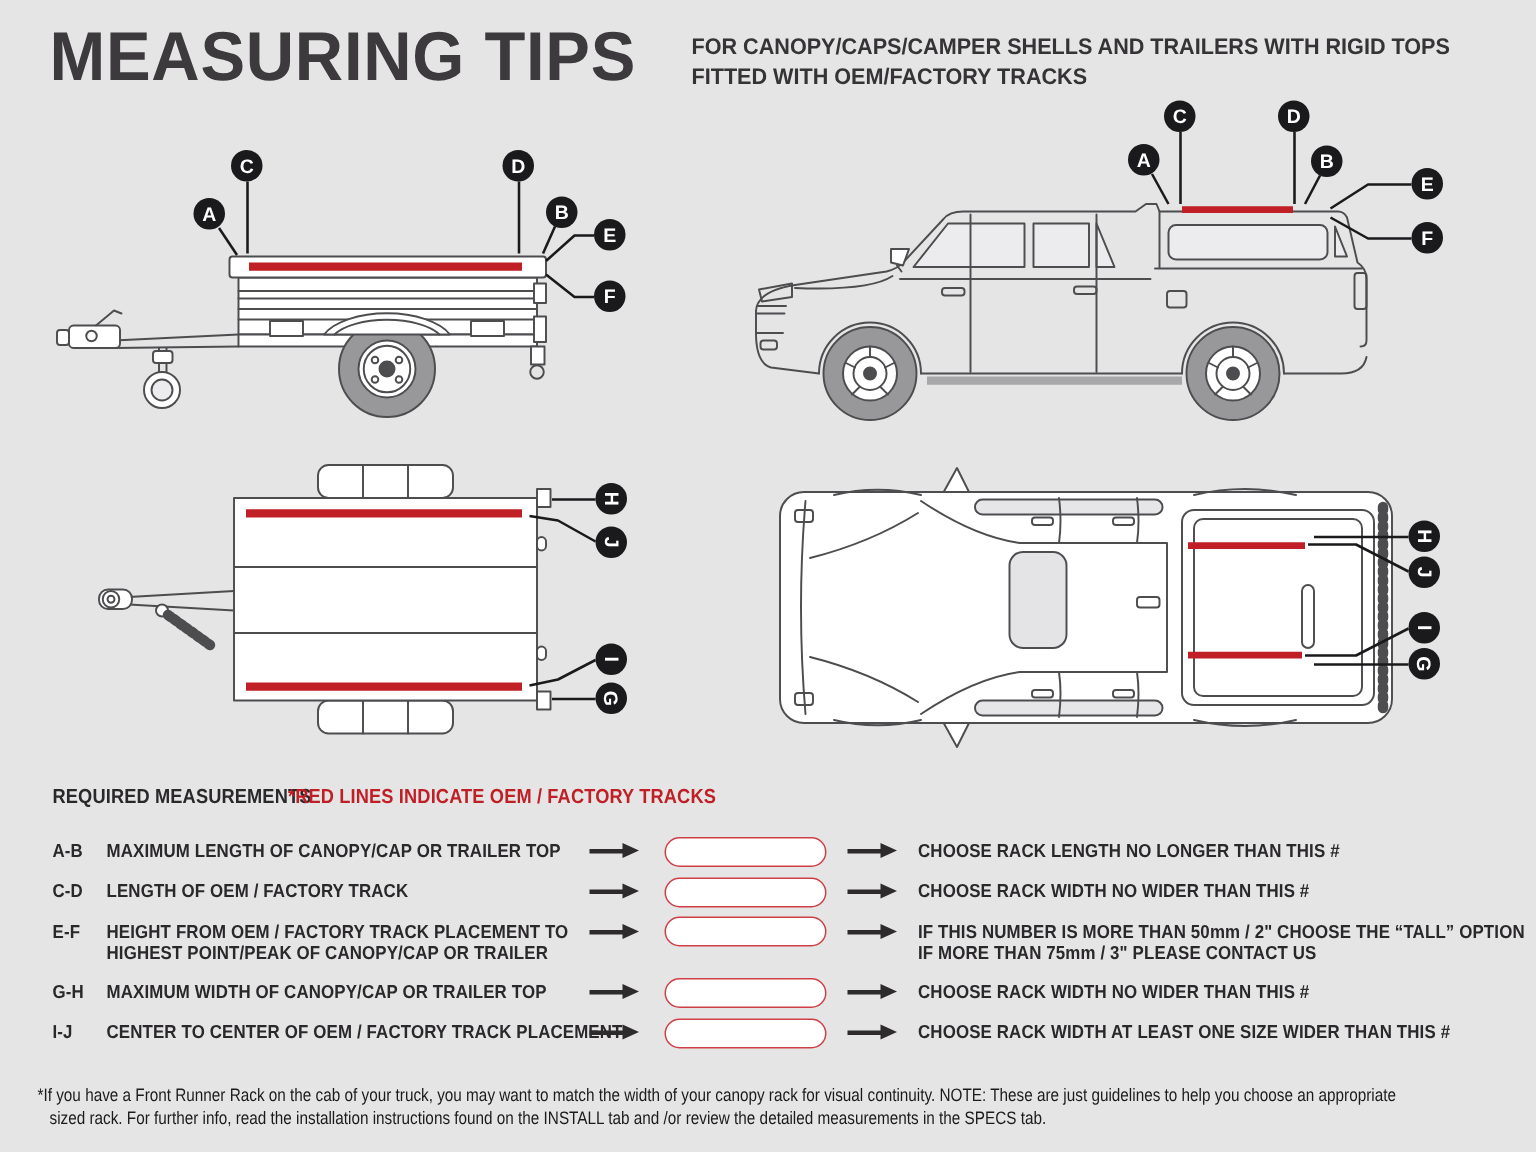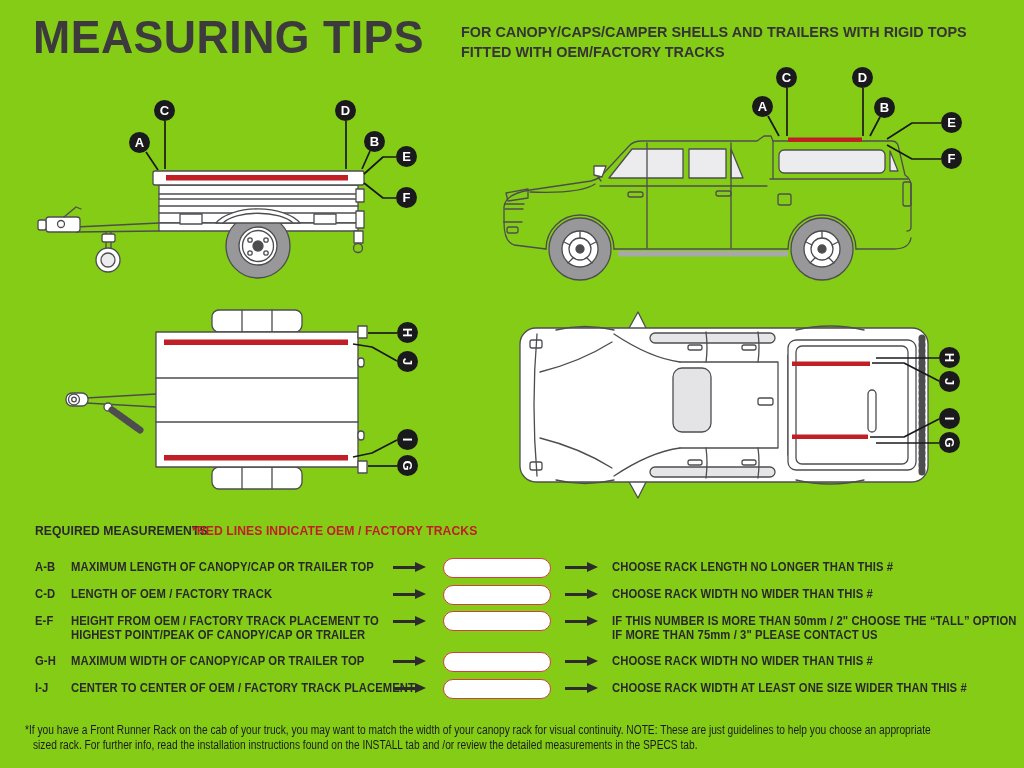--- a/index.html
+++ b/index.html
@@ -1,16 +1,16 @@
 <!DOCTYPE html>
 <html><head>
 <meta charset="utf-8">
 <style>
   html,body{margin:0;padding:0;background:#fff;}
-  #sheet{position:relative;width:1024px;height:768px;background:#84cc16;overflow:hidden;
+  #sheet{position:relative;width:1024px;height:768px;background:#e5e5e5;overflow:hidden;
          font-family:"Liberation Sans",sans-serif;}
   #title{position:absolute;left:33px;top:14px;font-size:46px;font-weight:700;color:#3c3a3c;
          letter-spacing:.5px;line-height:46px;transform:scaleX(.97);transform-origin:0 0;white-space:nowrap;}
   #subtitle{position:absolute;left:461px;top:22px;font-size:15px;font-weight:700;color:#353335;
          line-height:19.5px;transform:scaleX(.96);transform-origin:0 0;white-space:nowrap;}
   .panel{position:absolute;}
   .panel svg{display:block;}
   .badge{position:absolute;width:21px;height:21px;border-radius:50%;background:#1a191b;color:#fff;
          font-weight:700;font-size:13px;display:flex;align-items:center;justify-content:center;}
   .badge span{display:block;}

